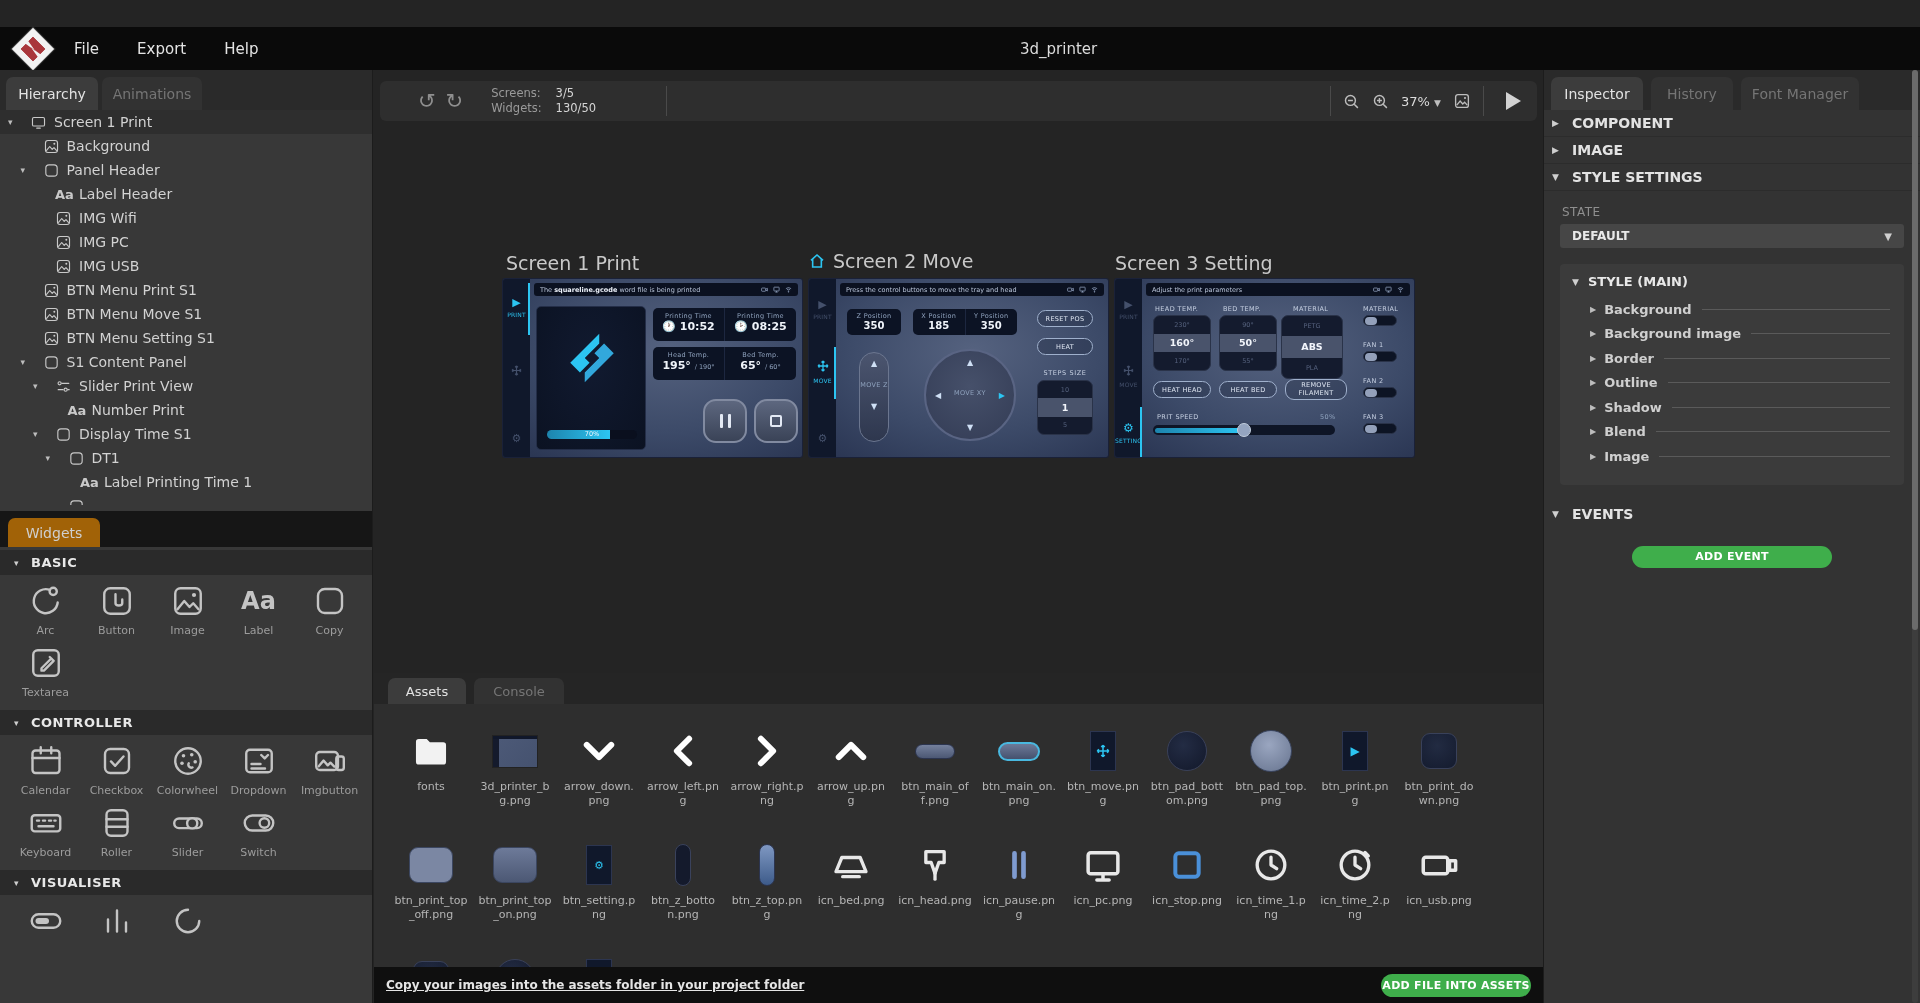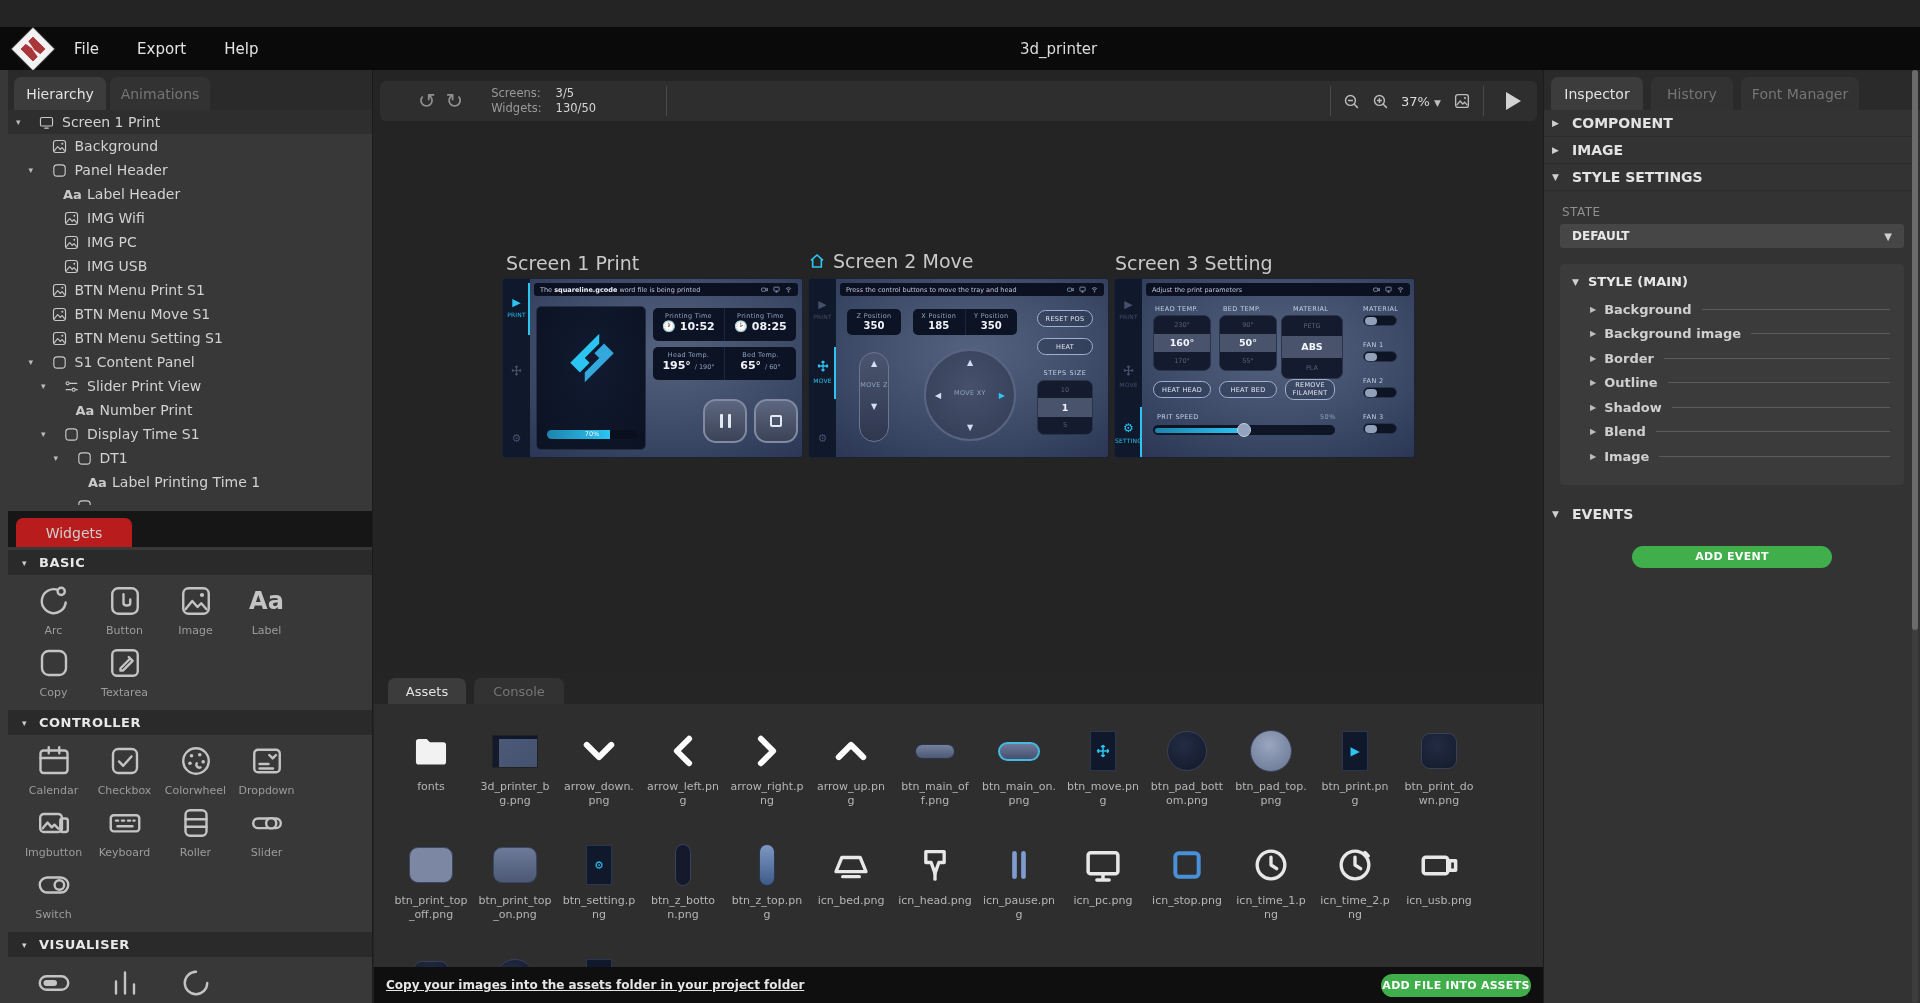--- a/index.html
+++ b/index.html
@@ -21,39 +21,39 @@
   .glyph-close::before { transform:rotate(45deg); } .glyph-close::after { transform:rotate(-45deg); }
 
   
   .menubar { position:absolute; left:0; top:27px; width:1920px; height:43px; background:#0a0a0a; display:flex; align-items:center; }
   .mb-logo { width:30px; height:30px; background:#f2f2f2; transform:rotate(45deg); margin:0 26px 0 18px; position:relative; box-shadow:0 0 0 1px #333; }
   .mb-logo::after { content:""; position:absolute; left:6px; top:6px; right:6px; bottom:6px; background:#a9363b; clip-path:polygon(0 0,100% 0,100% 42%,35% 52%,100% 62%,100% 100%,0 100%,0 58%,65% 48%,0 38%); }
   .mb-item { color:#e4e4e4; font-size:15px; margin-right:38px; cursor:pointer; }
   .mb-project { position:absolute; left:1020px; color:#dcdcdc; font-size:15px; }
 
   
-  .leftpanel { position:absolute; left:0; top:70px; width:373px; height:933px; background:#383838; border-right:1px solid #1c1c1c; overflow:hidden;padding-left:8px; }
+  .leftpanel { position:absolute; left:0; top:70px; width:373px; height:933px; background:#383838; border-right:1px solid #1c1c1c; overflow:hidden; }
   .lp-tabs { position:relative; height:40px; background:#2a2a2a; }
   .tab { position:absolute; bottom:0; height:33px; display:flex; align-items:center; justify-content:center; font-size:14px; border-radius:7px 7px 0 0; cursor:pointer; }
   .tab.active { background:#3c3c3c; color:#e2e2e2; }
   .tab.inactive { background:#323232; color:#757575; }
   .lp-search { margin:9px 10px 6px 10px; height:27px; background:#484848; border-radius:14px; display:flex; align-items:center; padding:0 10px; }
   .lp-search svg { margin-right:8px; }
   .lp-search input { background:transparent; border:none; outline:none; font-style:italic; color:#9a9a9a; font-size:14px; width:300px; font-family:inherit; }
   .lp-search input::placeholder { color:#8d8d8d; }
   .tree { position:relative; height:395px; overflow:hidden; }
   .tree-row { position:relative; height:24px; display:flex; align-items:center; color:#d2d2d2; font-size:14px; cursor:pointer; }
   .tree-row.selected { background:#2e2e2e; }
   .tree-caret { position:absolute; font-size:9px; color:#bdbdbd; }
   .tree-ico { position:absolute; color:#c9c9c9; display:flex; align-items:center; }
   .tree-lab { position:absolute; white-space:nowrap; }
   .aa { font-weight:600; font-size:13px; color:#c9c9c9; letter-spacing:0; }
 
   .widgets-strip { position:relative; height:36px; background:#161616; margin-top:6px; }
-  .widgets-tab { position:absolute; left:8px; bottom:0; width:116px; height:29px; background:#b91c1c; border-radius:7px 7px 0 0; display:flex; align-items:center; justify-content:center; color:#cfcfcf; font-size:14px; }
+  .widgets-tab { position:absolute; left:8px; bottom:0; width:92px; height:29px; background:#a16207; border-radius:7px 7px 0 0; display:flex; align-items:center; justify-content:center; color:#cfcfcf; font-size:14px; }
   .wsec-head { height:25px; background:#2a2a2a; display:flex; align-items:center; color:#e8e8e8; font-size:13px; font-weight:bold; letter-spacing:0.5px; padding-left:14px; margin-top:3px; cursor:pointer; }
   .wsec-head .tri { font-size:9px; margin-right:12px; color:#cfcfcf; }
   .wgrid { display:flex; flex-wrap:wrap; padding:6px 0 2px 10px; }
   .wcell { width:71px; height:62px; display:flex; flex-direction:column; align-items:center; color:#b9b9b9; cursor:pointer; }
   .wcell .wlab { font-size:11px; color:#9c9c9c; margin-top:3px; }
   .wcell svg { color:#c4c4c4; }
   .wcell .aa-big { font-size:24px; font-weight:600; color:#c4c4c4; line-height:38px; }
 
   
   .canvas { position:absolute; left:374px; top:70px; width:1169px; height:933px; background:#242424; }
@@ -727,21 +727,21 @@
         <div class="roll-sel">50°</div>
         <div class="roll-dim">55°</div>
       </div>
       <div class="rollbox" style="left:166px; top:36px; width:62px; height:64px;">
         <div class="roll-dim">PETG</div>
         <div class="roll-sel">ABS</div>
         <div class="roll-dim">PLA</div>
       </div>
       <div class="pillbtn" style="left:38px; top:102px; width:58px; height:17px;">HEAT HEAD</div>
       <div class="pillbtn" style="left:104px; top:102px; width:58px; height:17px;text-align:center;">HEAT BED</div>
-      <div class="pillbtn" style="left:170px; top:100px; width:50px; height:21px; line-height:1.2; padding:0 4px;">REMOVE FILAMENT</div>
+      <div class="pillbtn" style="left:170px; top:100px; width:62px; height:21px; line-height:1.2; padding:0 4px;">REMOVE FILAMENT</div>
       <div class="sw-lab" style="left:42px; top:134px;">PRIT SPEED</div>
       <div class="sw-lab" style="left:205px; top:134px; color:#8fa2bd;">50%</div>
       <div style="position:absolute; left:38px; top:146px; width:182px; height:10px; border-radius:5px; background:#0e1526;">
         <div style="position:absolute; left:2px; top:2.5px; width:88px; height:5px; border-radius:3px; background:linear-gradient(90deg,#1d84ad,#2cc5f2);"></div>
         <div style="position:absolute; left:84px; top:-2px; width:14px; height:14px; border-radius:50%; background:#94a4c0; border:1px solid #c2cede;"></div>
       </div>
       <div class="sw-lab" style="left:248px; top:26px;">MATERIAL</div>
       <div class="tswitch" style="left:248px; top:36px;"></div>
       <div class="sw-lab" style="left:248px; top:62px;">FAN 1</div>
       <div class="tswitch" style="left:248px; top:72px;"></div>

